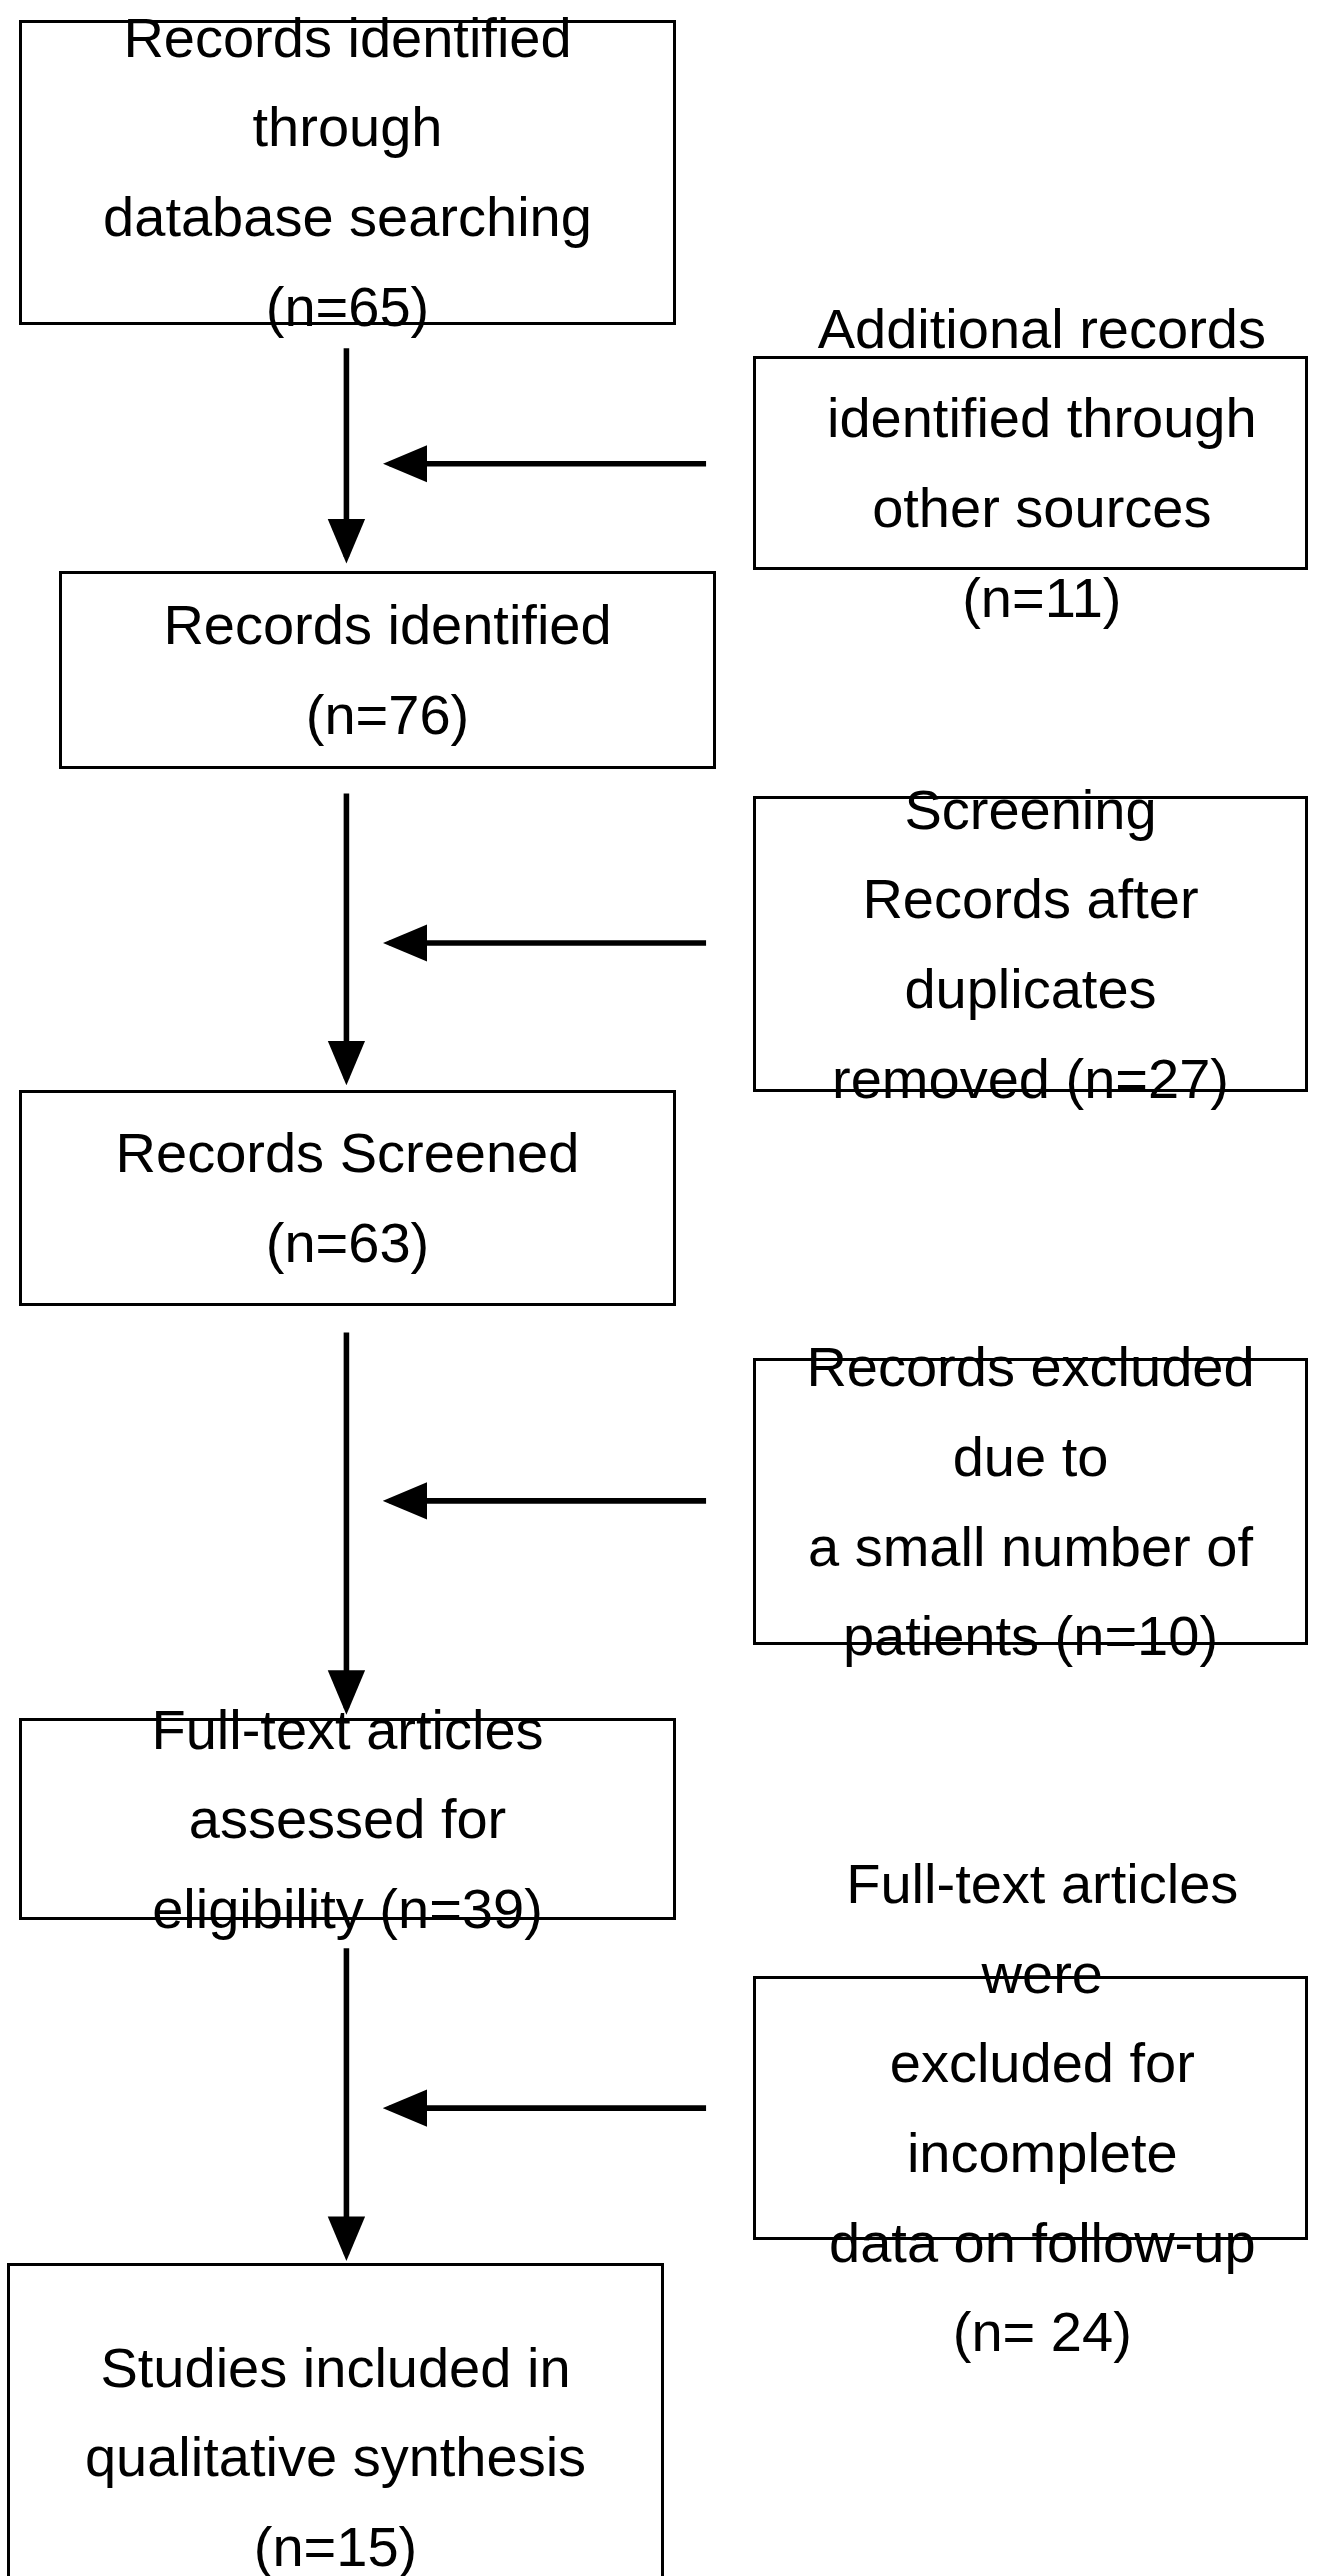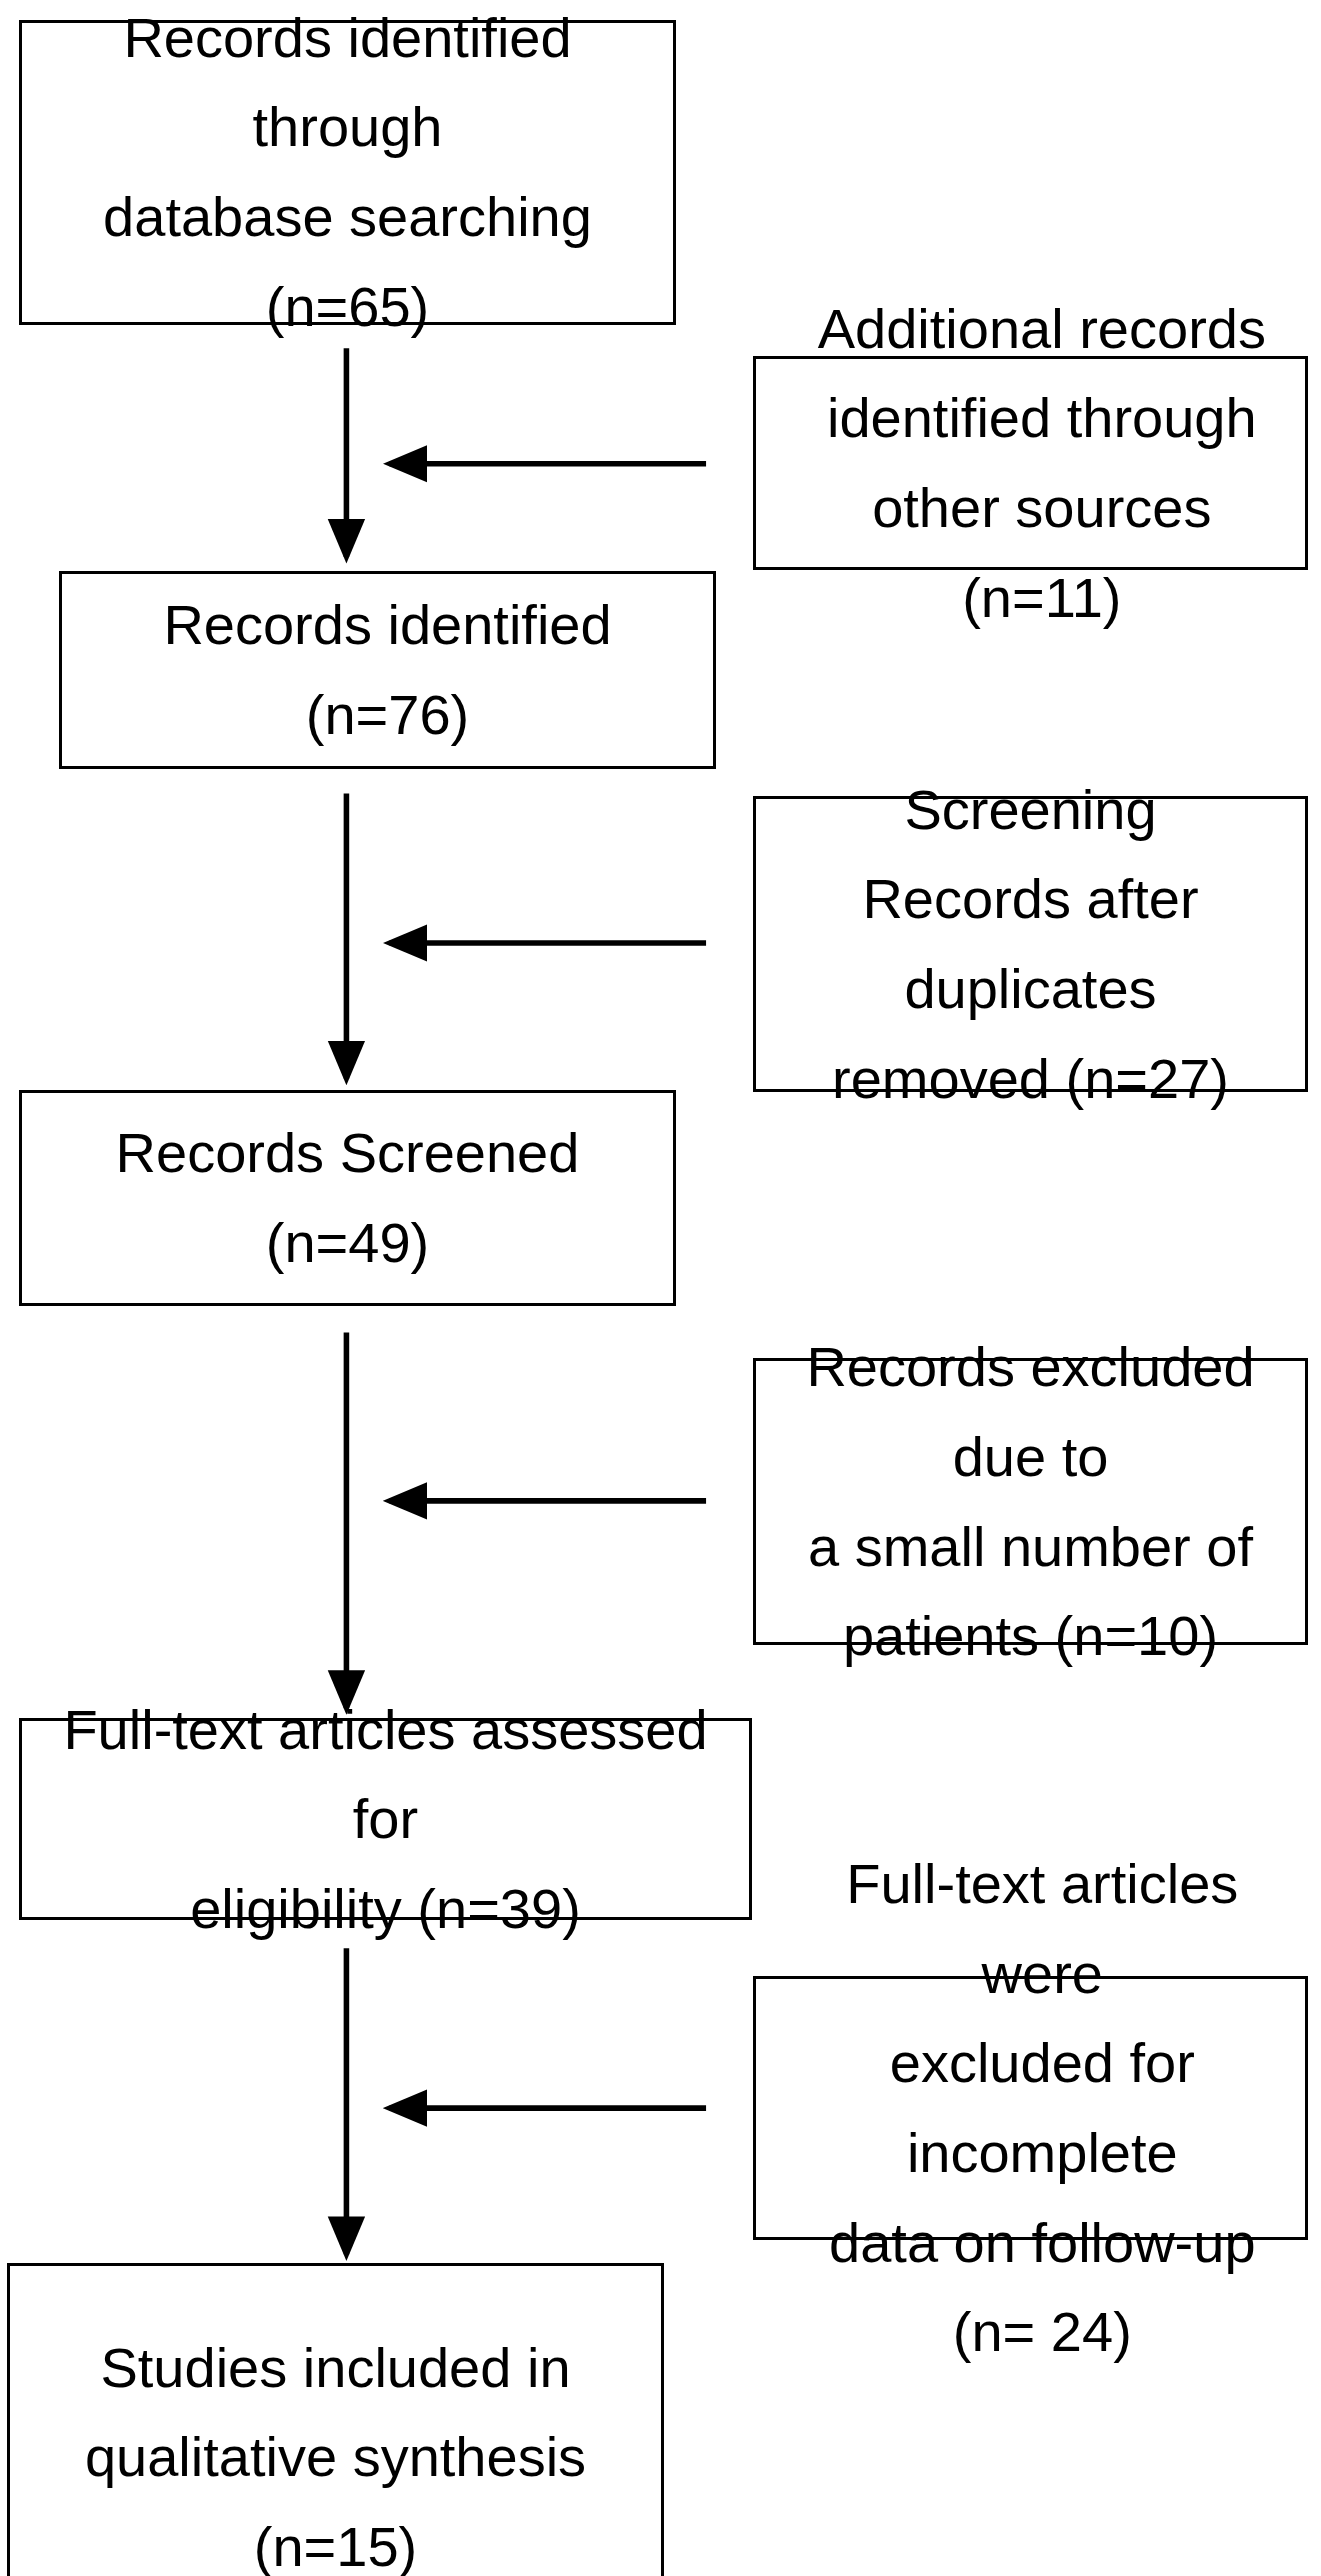--- a/index.html
+++ b/index.html
@@ -22,21 +22,21 @@
     text-align:center;
     color:var(--text);
     font-size:56px;line-height:1.6;
     padding:7px 17.4px;
   }
   .box-text{white-space:pre-line;}
   
   #box-identification   {left:19px;  top:19.5px;   width:657px; height:305px;}
   #box-identified       {left:19px;  top:571px;  width:657px; height:198px;margin-left:40px;}
   #box-screened         {left:19px;  top:1090px; width:657px; height:216px;}
-  #box-fulltext         {left:19px;  top:1718px; width:733px; height:202px;}
+  #box-fulltext         {left:19px;  top:1718px; width:657px; height:202px;}
   #box-included         {left:7px;  top:2263px; width:657px; height:388px;}
   
   #box-additional       {left:753px; top:356px;  width:555px; height:214px;padding-left:40px;}
   #box-duplicates       {left:753px; top:796px; width:555px; height:296px;}
   #box-excluded         {left:753px; top:1358px; width:555px; height:287px;}
   #box-ft-excluded      {left:753px; top:1976px; width:555px; height:264px;padding-left:41px;}
 
   #arrow-layer{position:absolute;left:0;top:0;}
   #arrow-layer line{stroke:var(--arrow);stroke-width:8;}
   .arrowhead-shape{fill:var(--arrow);}
@@ -77,21 +77,21 @@
     <span class="box-text">Records identified (n=76)</span>
   </div>
 
   <div class="box" id="box-duplicates">
     <span class="box-text">Screening
 Records after duplicates
 removed (n=27)</span>
   </div>
 
   <div class="box" id="box-screened">
-    <span class="box-text">Records Screened (n=49)</span>
+    <span class="box-text">Records Screened (n=63)</span>
   </div>
 
   <div class="box" id="box-excluded">
     <span class="box-text">Records excluded due to
 a small number of
 patients (n=10)</span>
   </div>
 
   <div class="box" id="box-fulltext">
     <span class="box-text">Full-text articles assessed for

